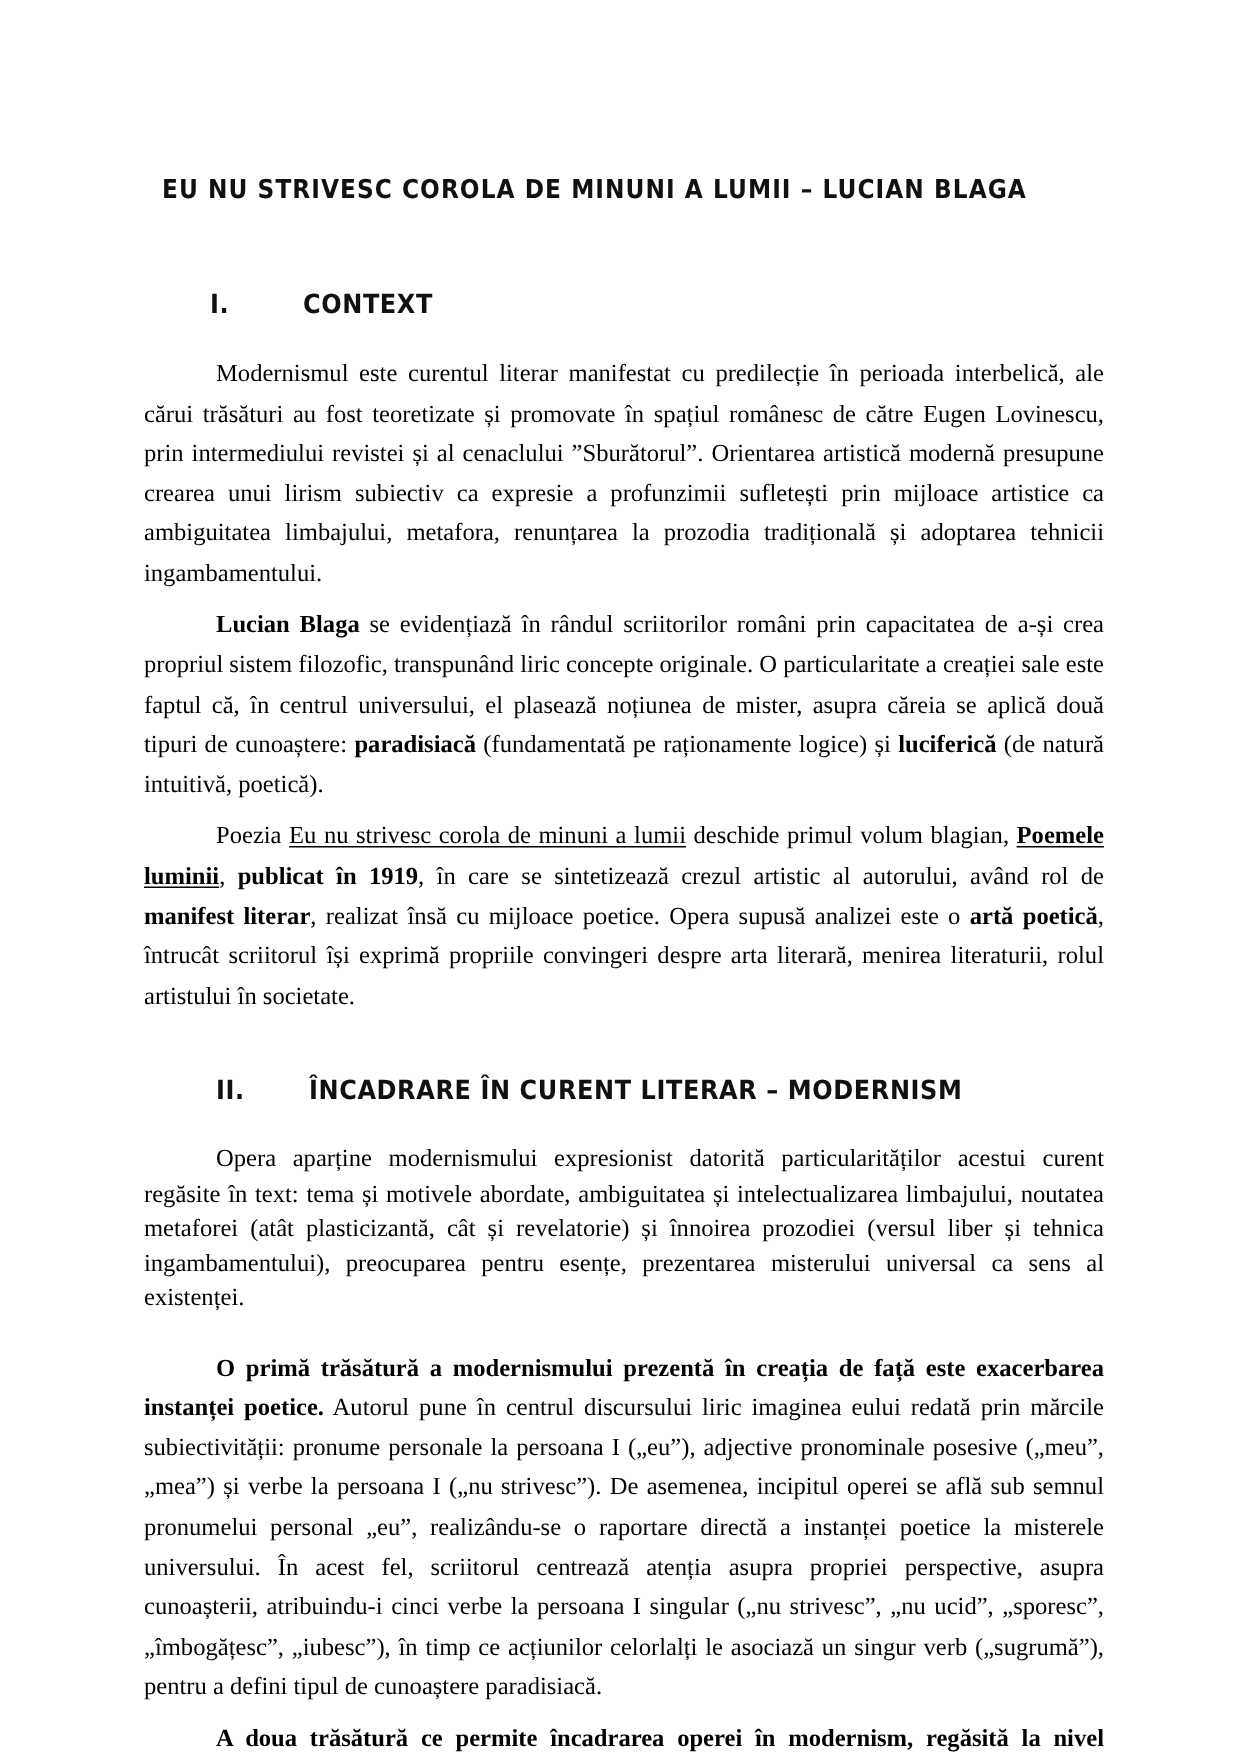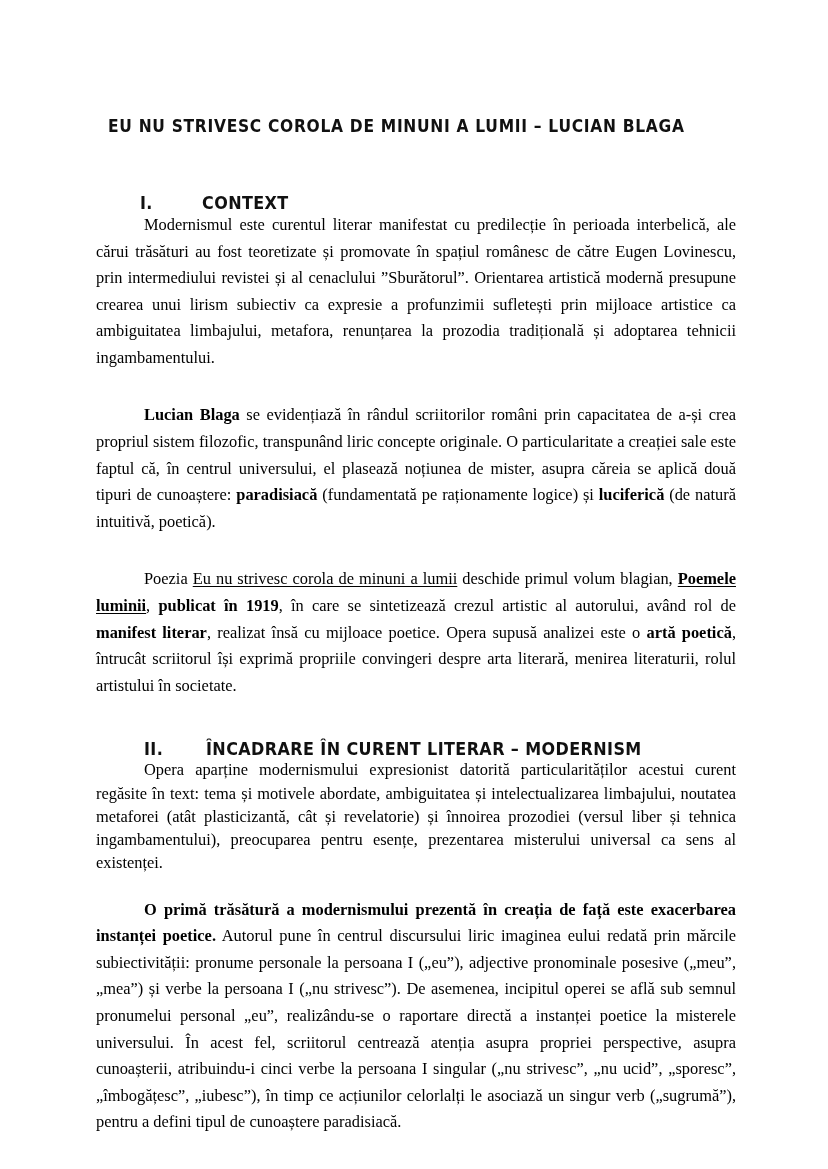--- a/index.html
+++ b/index.html
@@ -75,23 +75,23 @@
     line-height: 1.62;
     text-align: justify;
     text-justify: inter-word;
     text-indent: 48px;
     margin: 0;
     hyphens: none;
   }
   p.tight {
     line-height: 1.42;
   }
-  p.gap-md  { margin-top: 31px; }
+  p.gap-md  { margin-top: 8px; }
   p.gap-sm  { margin-top: 22px; }
-  p.first-after-heading { margin-top: 0; }
+  p.first-after-heading { margin-top: 24px; }
 
   b, strong { font-weight: bold; }
   u { text-decoration: underline; text-underline-offset: 1.5px; }
   .bu { font-weight: bold; text-decoration: underline; text-underline-offset: 1.5px; }
 </style>
 </head>
 <body>
 
 <div class="page">
   <div class="content">

